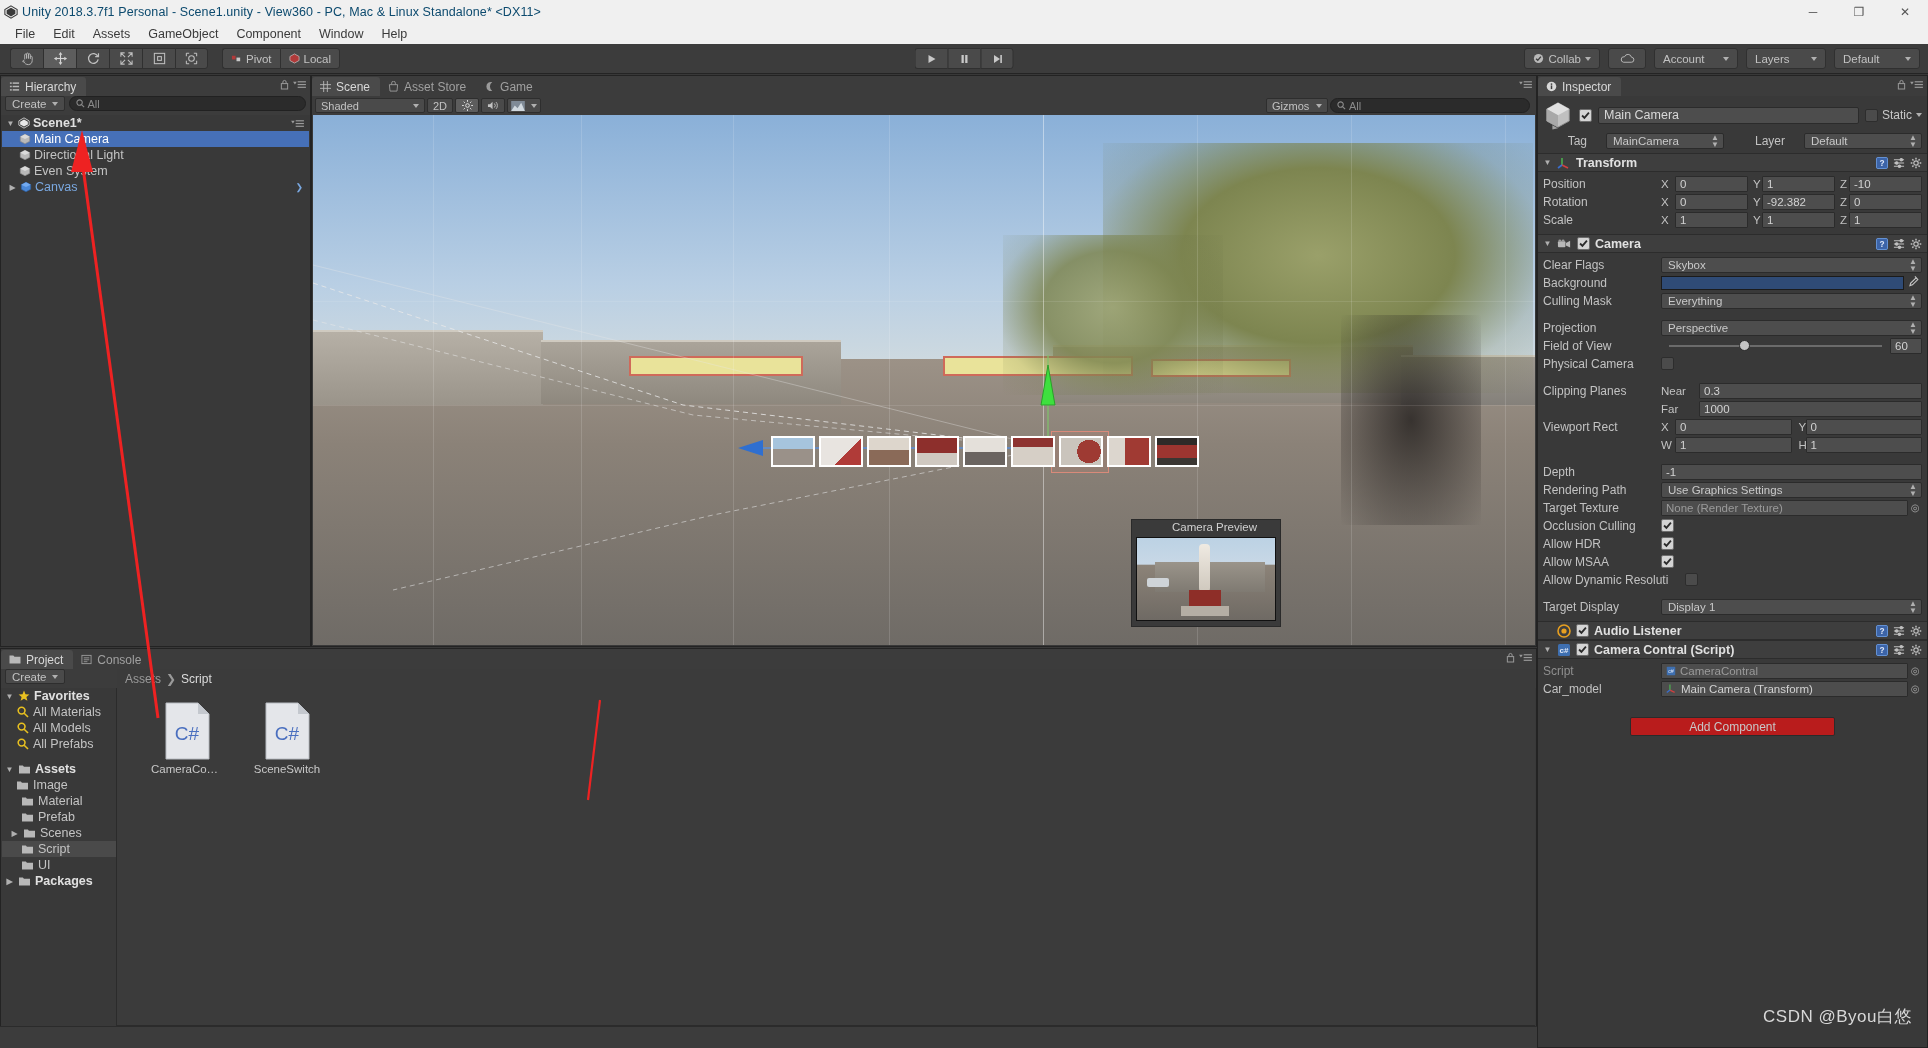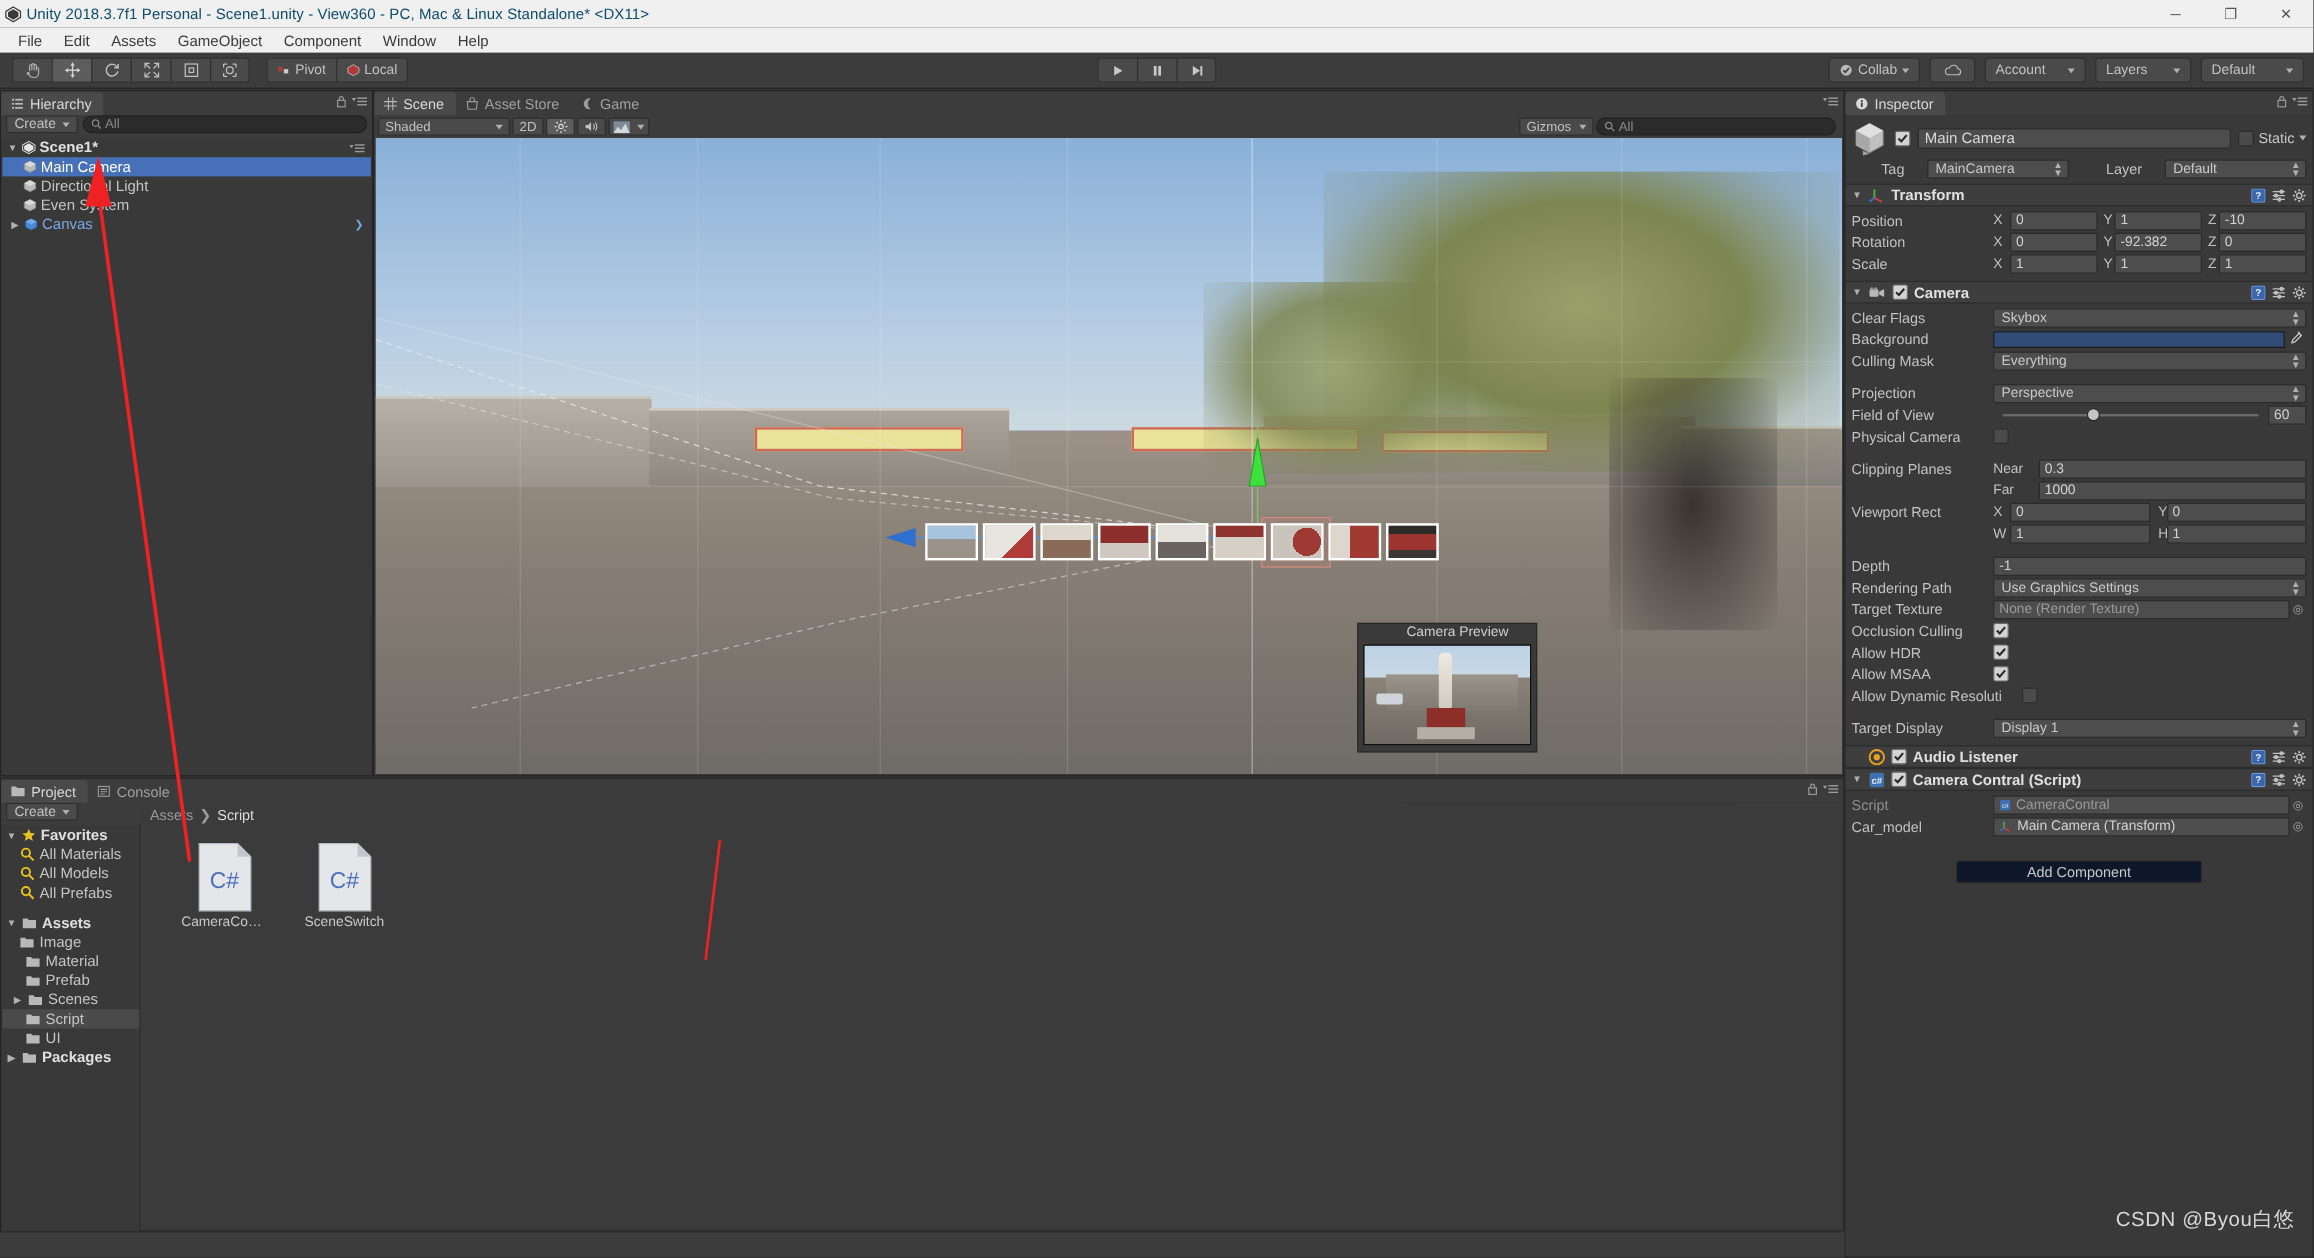--- a/index.html
+++ b/index.html
@@ -149,21 +149,21 @@
   .field { height:16px; background:#4d4d4d; border:1px solid #2b2b2b; border-radius:1px;
            font-size:11.5px; color:#d2d2d2; padding:0 4px; display:flex; align-items:center; }
   .field.dim { color:#9a9a9a; }
   .axlbl { width:14px; color:#c2c2c2; font-size:11.5px; flex:0 0 14px; }
   .vec3 { display:flex; flex:1; gap:0; align-items:center; }
   .vec3 .field { flex:1; }
   .slider-track { flex:1; height:2px; background:#6b6b6b; position:relative; margin:0 8px; }
   .slider-knob { position:absolute; width:11px; height:11px; border-radius:50%; background:#c4c4c4;
                  top:-4.5px; border:1px solid #2b2b2b; }
   .colorfield { flex:1; height:14px; background:#2f4b76; border:1px solid #1b1b1b; }
-  .addcomp { margin:14px auto 0 auto; width:205px; height:19px; background:#0f172a;
+  .addcomp { margin:14px auto 0 auto; width:205px; height:19px; background:#b91c1c;
              border:1px solid #2b2b2b; border-radius:2px; display:flex; align-items:center;
              justify-content:center; font-size:12px; color:#c8c8c8; }
 
   
   #project { left:0; top:648px; width:1537px; height:400px; }
   .proj-left { position:absolute; left:1px; top:39px; width:115px; bottom:1px; background:#393939; border-right:1px solid #2b2b2b; }
   .proj-right { position:absolute; left:116px; top:20px; right:1px; bottom:1px; background:#3b3b3b; }
   .breadcrumb { height:19px; display:flex; align-items:center; gap:5px; padding:0 8px; font-size:12px; }
   .crumb { color:#9a9a9a; }
   .crumb.cur { color:#dcdcdc; }

